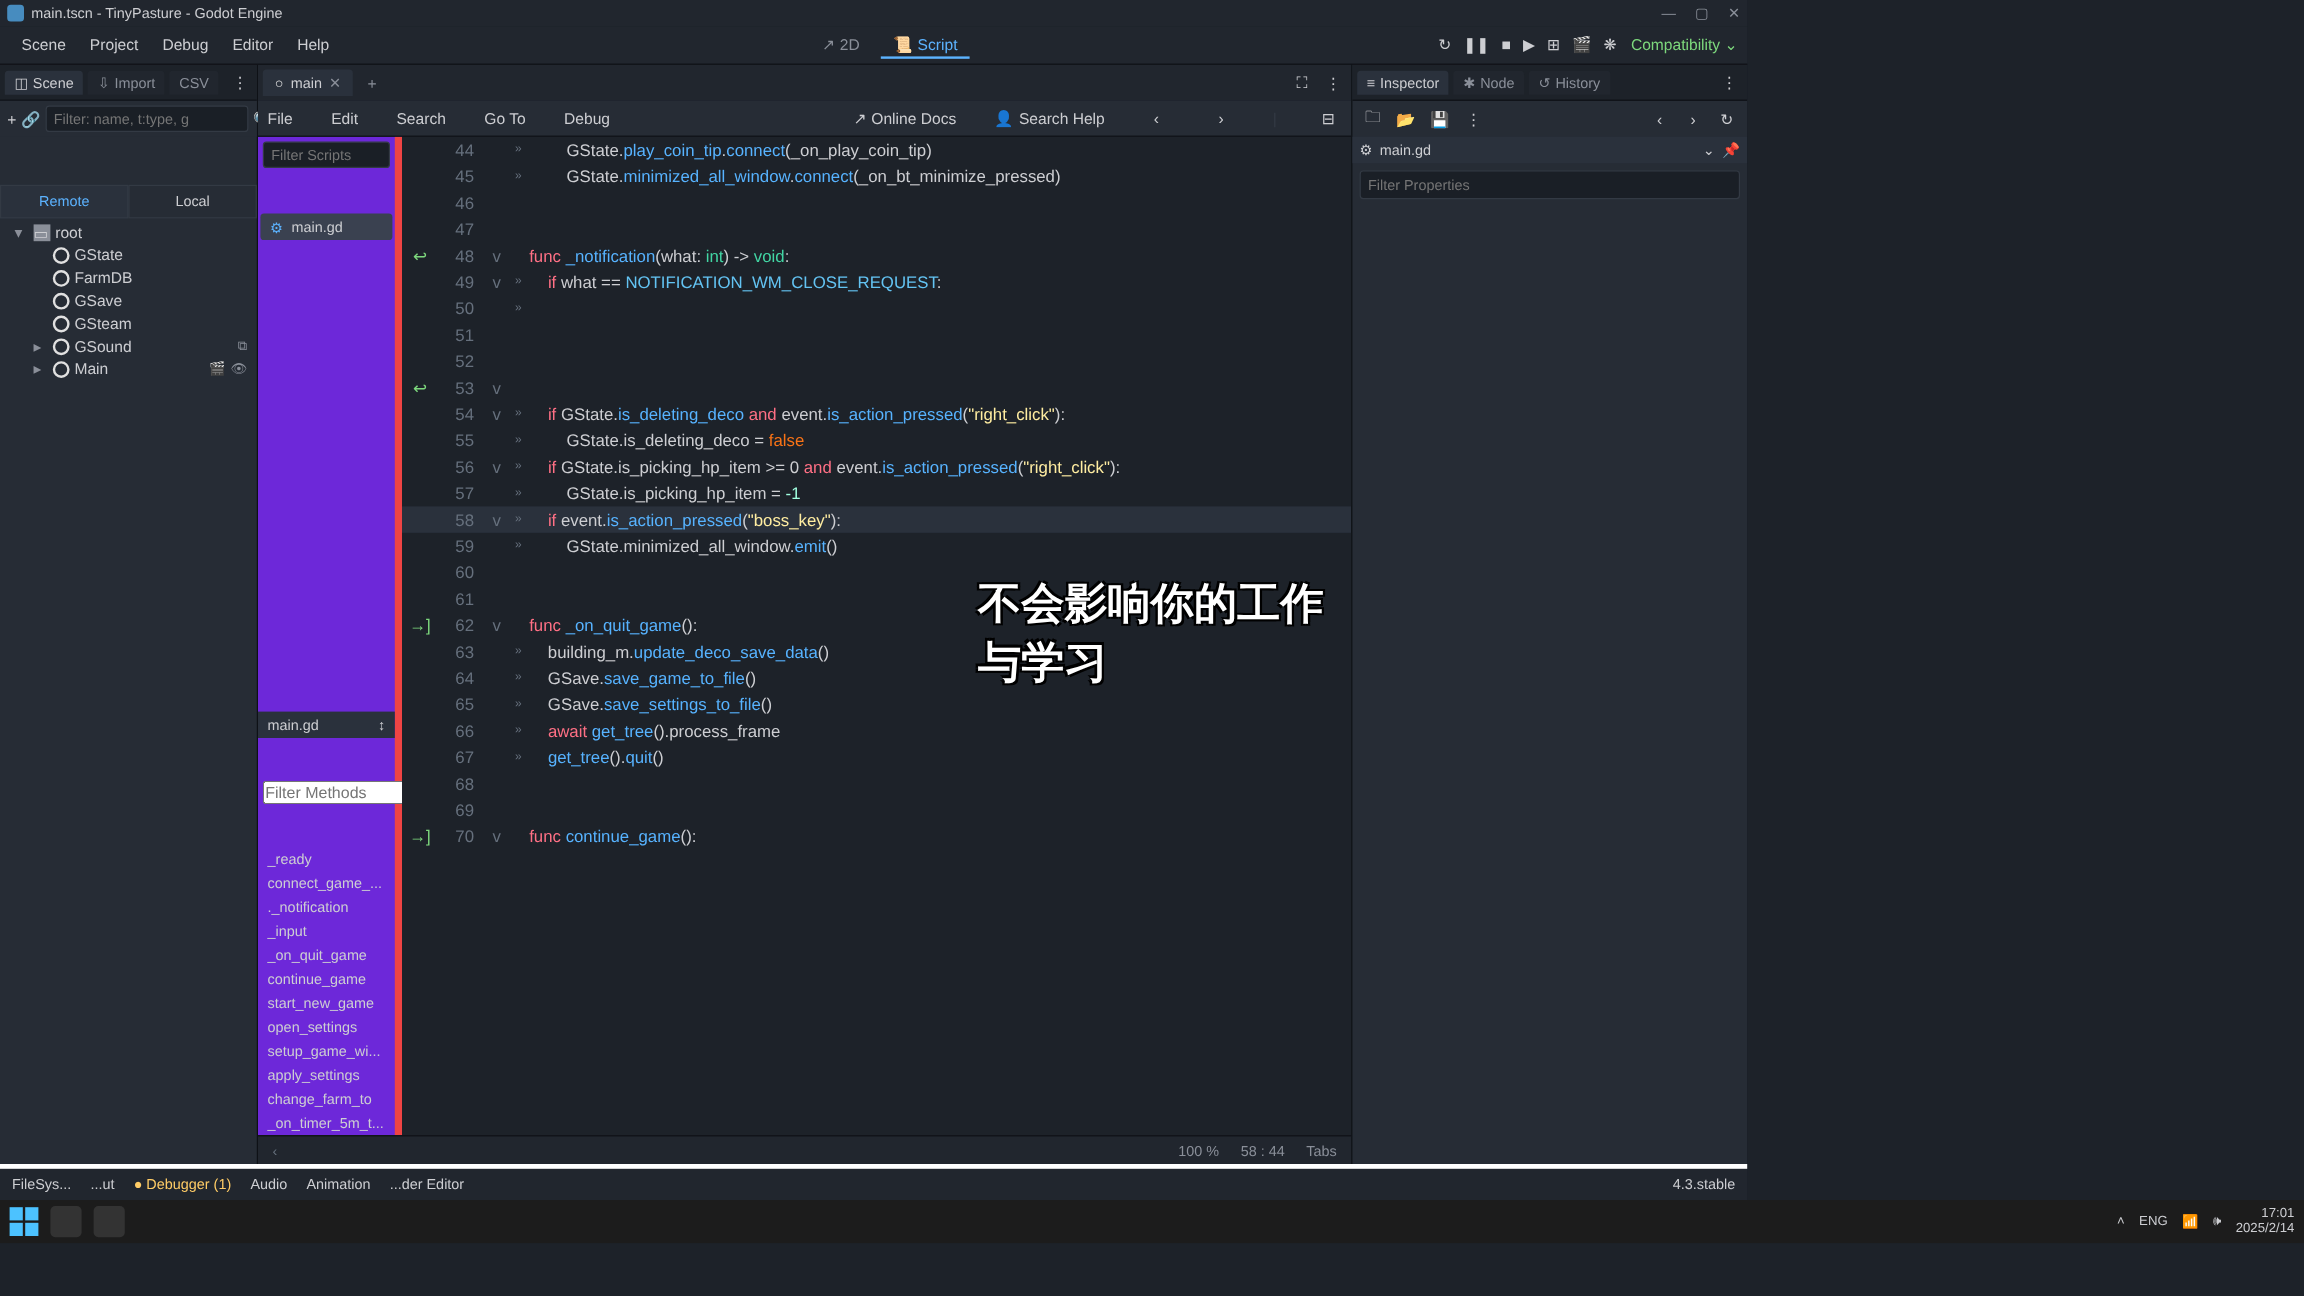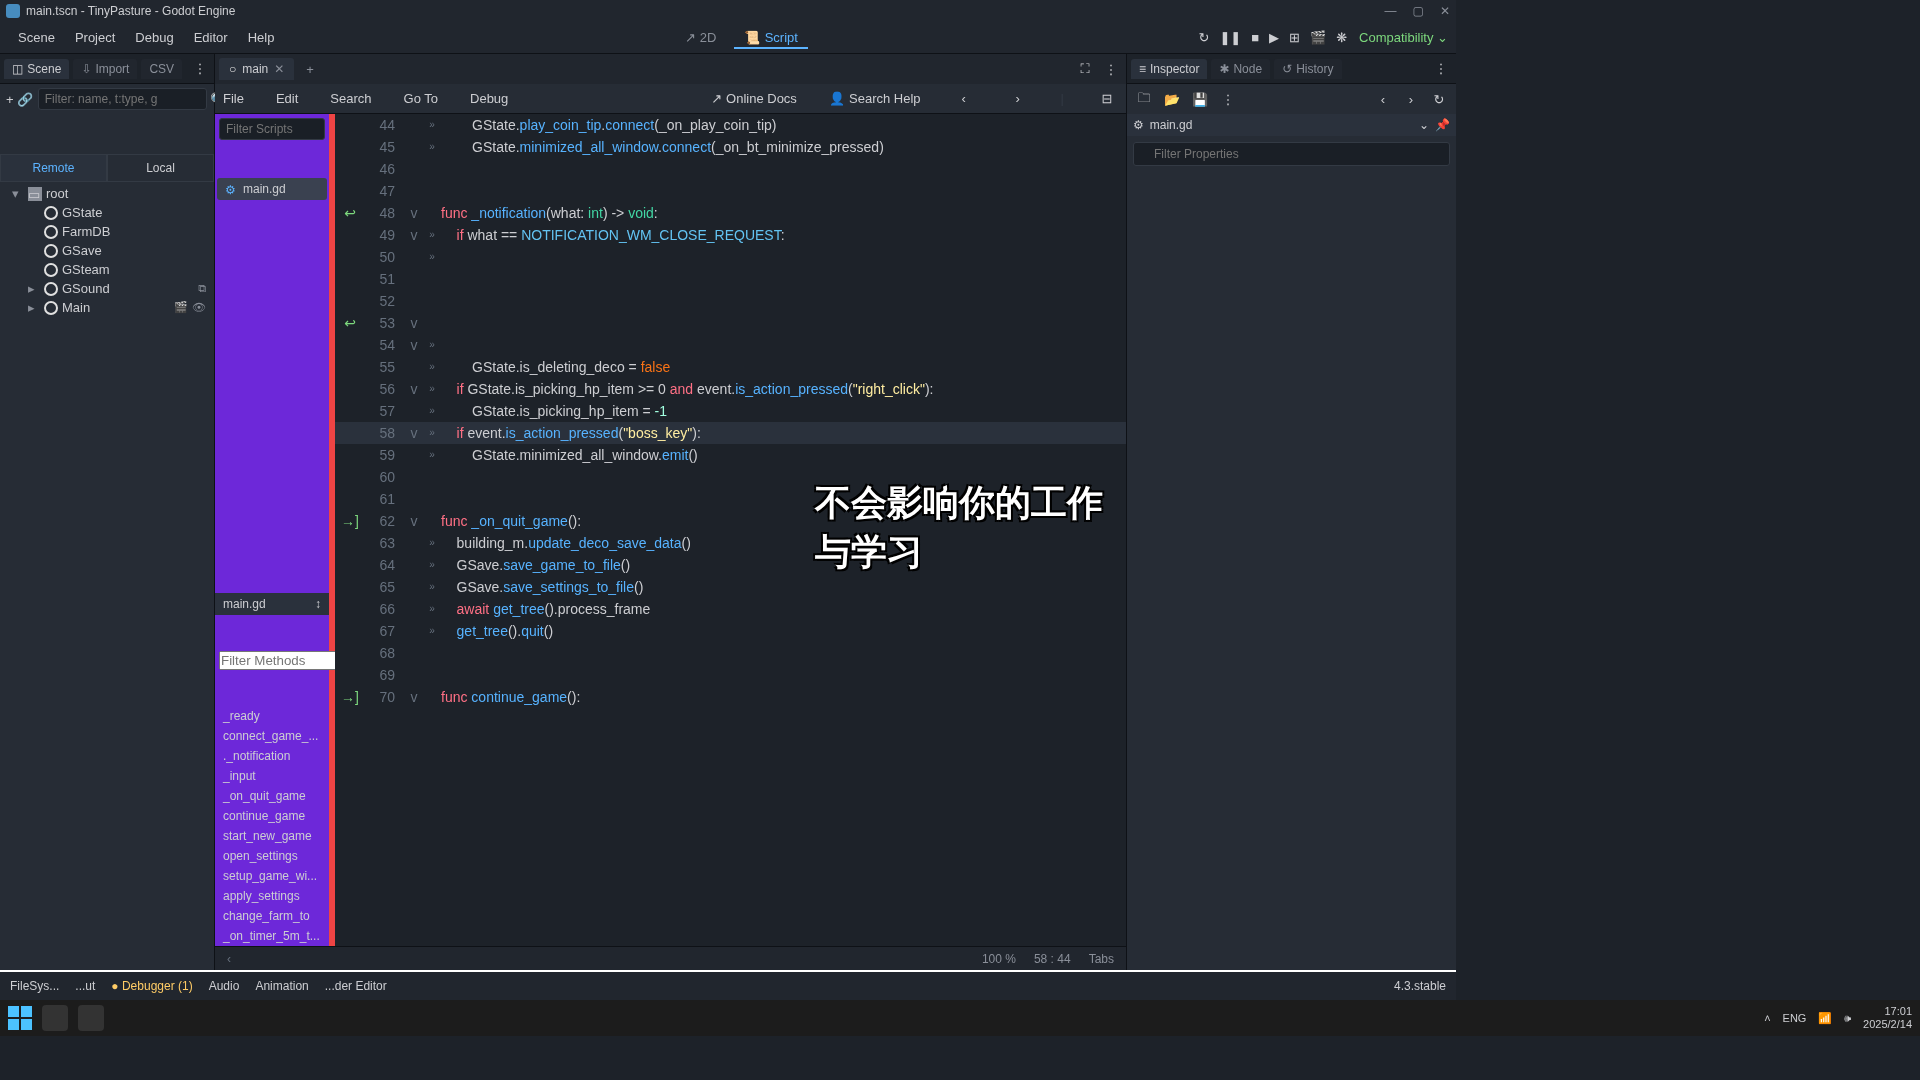--- a/index.html
+++ b/index.html
@@ -78,23 +78,23 @@
 
 .overlay-text { position: absolute; top: 365px; left: 480px; color: #ffffff; font-size: 36px; font-weight: bold; font-family: 'KaiTi','STKaiti',sans-serif; text-shadow: 2px 2px 0 #000, -2px -2px 0 #000, 2px -2px 0 #000, -2px 2px 0 #000; pointer-events: none; }
 
 .status-bar { height: 24px; display: flex; align-items: center; justify-content: flex-end; padding: 0 12px; gap: 18px; background: #21262e; font-size: 12px; color: #8a8f99; border-top: 1px solid #0e1116; }
 
 .right-col { width: 330px; background: #262c35; border-left: 1px solid #0e1116; display: flex; flex-direction: column; }
 .inspector-bar { height: 30px; display: flex; align-items: center; padding: 0 6px; gap: 6px; }
 .res-header { padding: 4px 6px; background: #2a313c; display: flex; align-items: center; gap: 6px; font-size: 12px; }
 .res-header .exp { flex:1; }
 .prop-filter { padding: 6px; }
-.prop-filter input { width: 100%; background: #1a1f26; border: 1px solid #333a44; padding: 4px 20px; border-radius: 3px; color: #8a8f99; font-size: 12px; }
-
-.bottom-panel { height: 30px; background: #21262e; display: flex; align-items: center; padding: 0 10px; gap: 16px; font-size: 12px; color: #cdced2; border-top: 2px solid #ffffff; }
+.prop-filter input { width: 100%; background: #1a1f26; border: 1px solid #333a44; padding: 4px 6px; border-radius: 3px; color: #8a8f99; font-size: 12px; }
+
+.bottom-panel { height: 30px; background: #21262e; display: flex; align-items: center; padding: 0 10px; gap: 16px; font-size: 12px; color: #cdced2; border-top: 4px solid #ffffff; }
 .bottom-panel .warn { color: #ffcc66; }
 .bottom-panel .spacer { flex: 1; }
 
 .taskbar { height: 36px; background: #1c1c1c; display: flex; align-items: center; padding: 0 8px; gap: 10px; }
 .taskbar .start { width: 24px; height: 24px; display: grid; grid-template: 1fr 1fr / 1fr 1fr; gap: 2px; }
 .taskbar .start span { background: #4cc2ff; }
 .taskbar .app-ico { width: 26px; height: 26px; background: #333; border-radius: 4px; }
 .taskbar .spacer { flex: 1; }
 .taskbar .tray { display: flex; align-items: center; gap: 12px; color: #cdced2; font-size: 11px; }
 .taskbar .clock { text-align: right; line-height: 1.2; }
@@ -282,21 +282,21 @@
               <div class="code-line"><span class="gutter-ext"></span><span class="line-num">44</span><span class="fold"></span><span class="bm">»</span><span class="code-content">        GState.<span class="method">play_coin_tip</span>.<span class="method">connect</span>(_on_play_coin_tip)</span></div>
               <div class="code-line"><span class="gutter-ext"></span><span class="line-num">45</span><span class="fold"></span><span class="bm">»</span><span class="code-content">        GState.<span class="method">minimized_all_window</span>.<span class="method">connect</span>(_on_bt_minimize_pressed)</span></div>
               <div class="code-line"><span class="gutter-ext"></span><span class="line-num">46</span><span class="fold"></span><span class="bm"></span><span class="code-content"></span></div>
               <div class="code-line"><span class="gutter-ext"></span><span class="line-num">47</span><span class="fold"></span><span class="bm"></span><span class="code-content"></span></div>
               <div class="code-line"><span class="gutter-ext">↩</span><span class="line-num">48</span><span class="fold">v</span><span class="bm"></span><span class="code-content"><span class="kw">func</span> <span class="fn">_notification</span>(what: <span class="type">int</span>) -&gt; <span class="type">void</span>:</span></div>
               <div class="code-line"><span class="gutter-ext"></span><span class="line-num">49</span><span class="fold">v</span><span class="bm">»</span><span class="code-content">    <span class="kw">if</span> what == <span class="const">NOTIFICATION_WM_CLOSE_REQUEST</span>:</span></div>
               <div class="code-line"><span class="gutter-ext"></span><span class="line-num">50</span><span class="fold"></span><span class="bm">»</span></div>
               <div class="code-line"><span class="gutter-ext"></span><span class="line-num">51</span><span class="fold"></span><span class="bm"></span><span class="code-content"></span></div>
               <div class="code-line"><span class="gutter-ext"></span><span class="line-num">52</span><span class="fold"></span><span class="bm"></span><span class="code-content"></span></div>
               <div class="code-line"><span class="gutter-ext">↩</span><span class="line-num">53</span><span class="fold">v</span><span class="bm"></span></div>
-              <div class="code-line"><span class="gutter-ext"></span><span class="line-num">54</span><span class="fold">v</span><span class="bm">»</span></div>
+              <div class="code-line"><span class="gutter-ext"></span><span class="line-num">54</span><span class="fold">v</span><span class="bm">»</span><span class="code-content">    <span class="kw">if</span> GState.<span class="method">is_deleting_deco</span> <span class="kw">and</span> event.<span class="method">is_action_pressed</span>(<span class="str">"right_click"</span>):</span></div>
               <div class="code-line"><span class="gutter-ext"></span><span class="line-num">55</span><span class="fold"></span><span class="bm">»</span><span class="code-content">        GState.is_deleting_deco = <span class="bool">false</span></span></div>
               <div class="code-line"><span class="gutter-ext"></span><span class="line-num">56</span><span class="fold">v</span><span class="bm">»</span><span class="code-content">    <span class="kw">if</span> GState.is_picking_hp_item &gt;= 0 <span class="kw">and</span> event.<span class="method">is_action_pressed</span>(<span class="str">"right_click"</span>):</span></div>
               <div class="code-line"><span class="gutter-ext"></span><span class="line-num">57</span><span class="fold"></span><span class="bm">»</span><span class="code-content">        GState.is_picking_hp_item = <span class="num">-1</span></span></div>
               <div class="code-line current"><span class="gutter-ext"></span><span class="line-num">58</span><span class="fold">v</span><span class="bm">»</span><span class="code-content">    <span class="kw">if</span> event.<span class="method">is_action_pressed</span>(<span class="str">"boss_key"</span>):</span></div>
               <div class="code-line"><span class="gutter-ext"></span><span class="line-num">59</span><span class="fold"></span><span class="bm">»</span><span class="code-content">        GState.minimized_all_window.<span class="method">emit</span>()</span></div>
               <div class="code-line"><span class="gutter-ext"></span><span class="line-num">60</span><span class="fold"></span><span class="bm"></span><span class="code-content"></span></div>
               <div class="code-line"><span class="gutter-ext"></span><span class="line-num">61</span><span class="fold"></span><span class="bm"></span><span class="code-content"></span></div>
               <div class="code-line"><span class="gutter-ext">→]</span><span class="line-num">62</span><span class="fold">v</span><span class="bm"></span><span class="code-content"><span class="kw">func</span> <span class="fn">_on_quit_game</span>():</span></div>
               <div class="code-line"><span class="gutter-ext"></span><span class="line-num">63</span><span class="fold"></span><span class="bm">»</span><span class="code-content">    building_m.<span class="method">update_deco_save_data</span>()</span></div>
               <div class="code-line"><span class="gutter-ext"></span><span class="line-num">64</span><span class="fold"></span><span class="bm">»</span><span class="code-content">    GSave.<span class="method">save_game_to_file</span>()</span></div>

